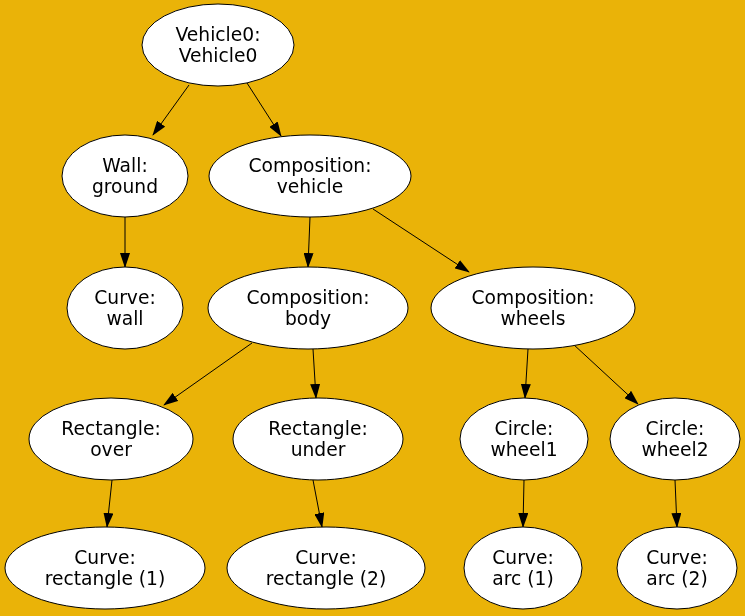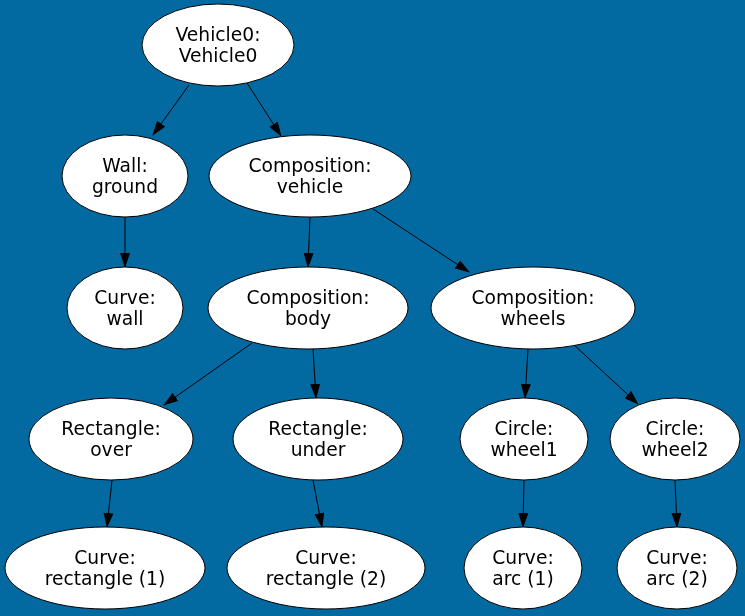--- a/index.html
+++ b/index.html
@@ -3,21 +3,21 @@
 <meta charset="utf-8">
 <style>
   html, body {
     margin: 0;
     padding: 0;
     background: #ffffff;
   }
   .canvas-wrap {
     width: 745px;
     height: 616px;
-    background: #0369a1;
+    background: #eab308;
     position: relative;
   }
   svg { display: block; }
   .node-ellipse {
     fill: #ffffff;
     stroke: #000000;
     stroke-width: 1;
   }
   .node-label {
     font-family: "DejaVu Sans", sans-serif;

